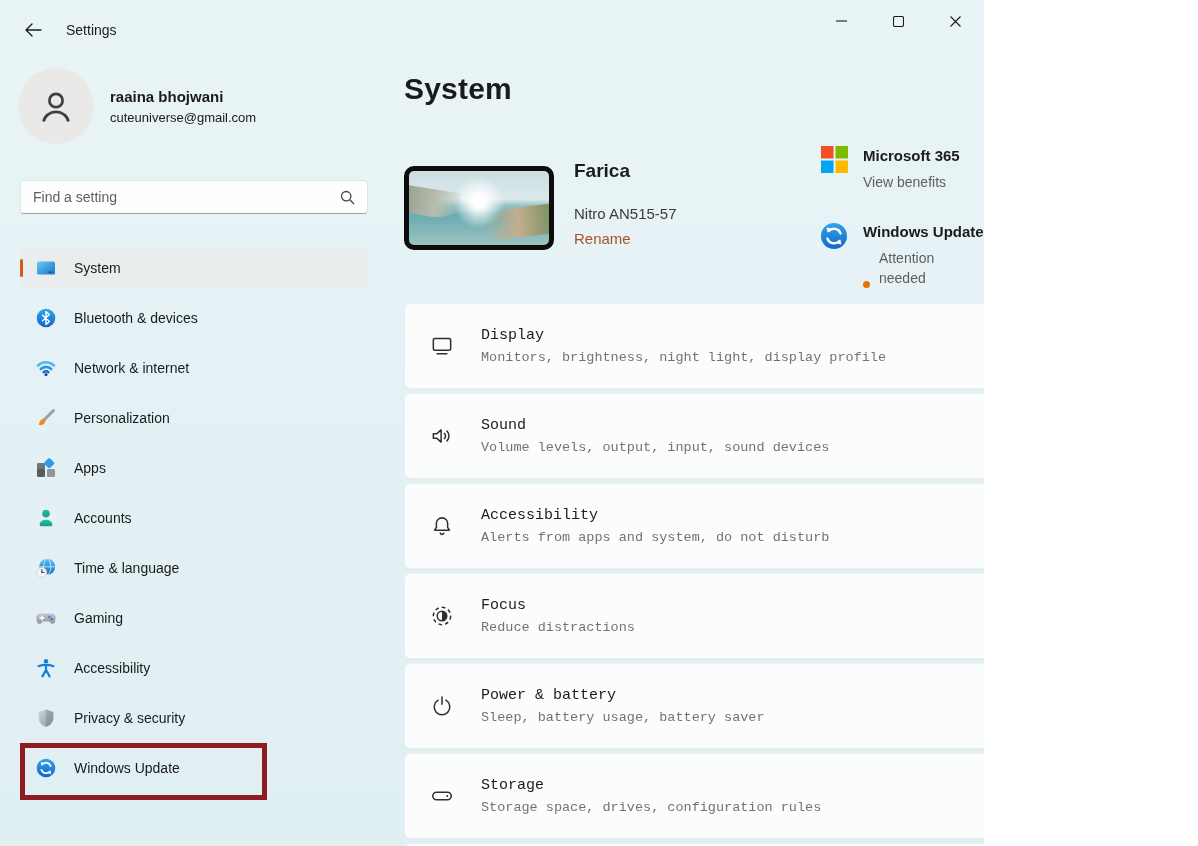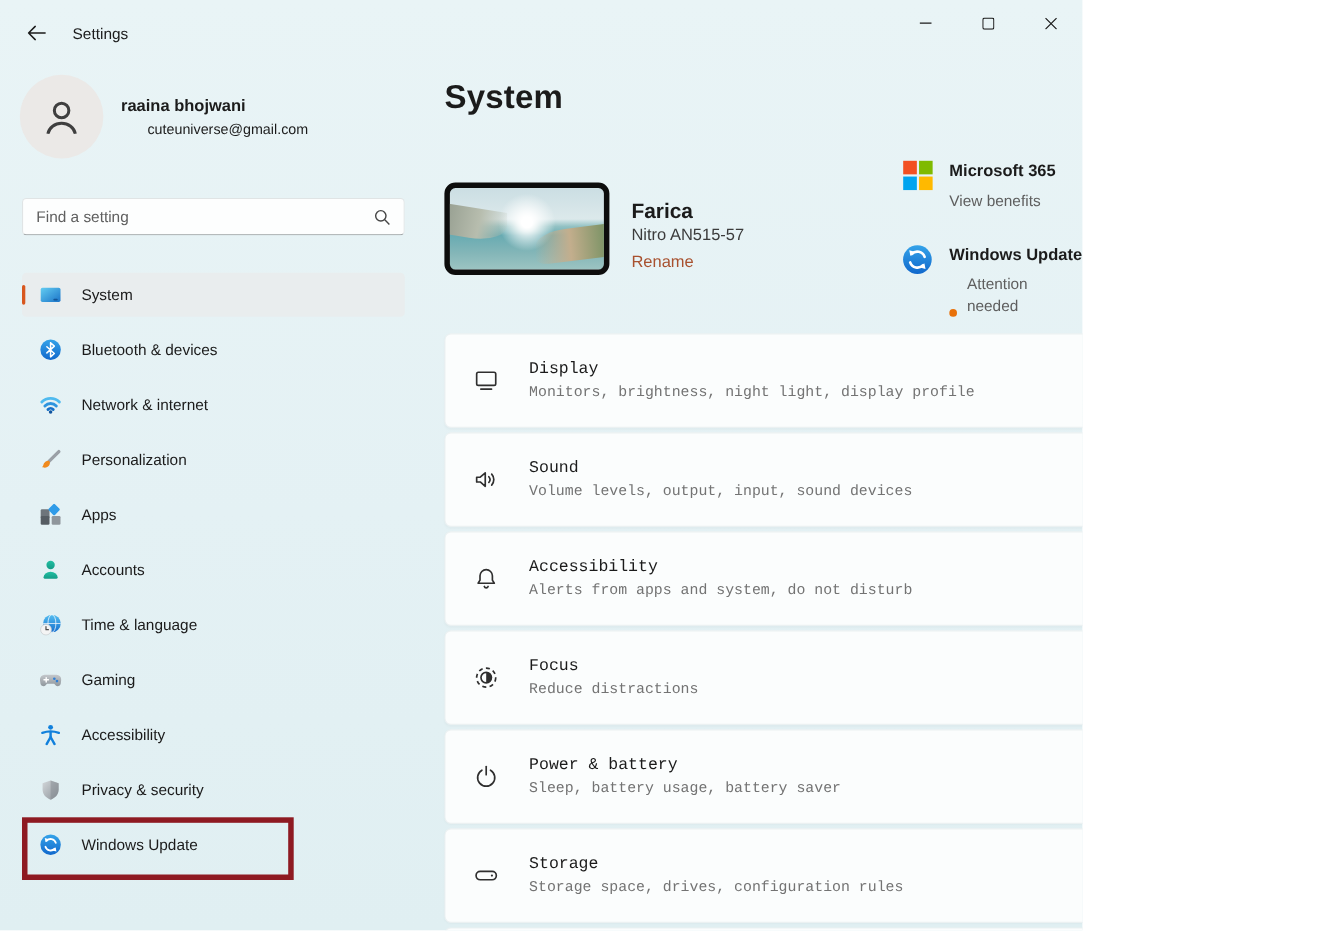--- a/index.html
+++ b/index.html
@@ -18,21 +18,21 @@
   .back-btn { position:absolute; left:16px; top:16px; width:34px; height:28px;
     display:flex; align-items:center; justify-content:center; border-radius:4px; cursor:pointer; }
   .titlebar-title { position:absolute; left:66px; top:22px; font-size:14px; }
   .win-controls { position:absolute; right:0; top:0; height:46px; display:flex; }
   .win-btn { width:57px; height:42px; display:flex; align-items:center; justify-content:center; cursor:pointer; }
 
   
   .avatar { position:absolute; left:18px; top:68px; width:76px; height:76px; border-radius:50%;
     background:#EBE9E7; display:flex; align-items:center; justify-content:center; }
   .profile-name { position:absolute; left:110px; top:88px; font-size:15px; font-weight:700; }
-  .profile-email { position:absolute; left:110px; top:110px; font-size:13px; color:#1b1b1b;margin-left:24px; }
+  .profile-email { position:absolute; left:110px; top:110px; font-size:13px; color:#1b1b1b; }
 
   
   .search-box { position:absolute; left:20px; top:180px; width:348px; height:34px;
     background:#FDFEFE; border:1px solid #E0E4E5; border-bottom:1px solid #9FA4A6;
     border-radius:4px; display:flex; align-items:center; }
   .search-box input { flex:1; border:none; outline:none; background:transparent;
     font-family:inherit; font-size:14px; color:#1b1b1b; padding:0 8px 0 12px; }
   .search-box input::placeholder { color:#5F5F5F; }
   .search-icon-wrap { padding-right:12px; display:flex; }
 
@@ -54,21 +54,21 @@
   .device-img { position:absolute; left:404px; top:166px; width:150px; height:84px;
     border:5px solid #0D0D0D; border-radius:10px; overflow:hidden; background:
       radial-gradient(circle at 50% 42%, #FFFFFF 0 5px, rgba(255,255,255,.85) 9px, rgba(255,255,255,0) 26px),
       linear-gradient(180deg,#CBDEE3 0%,#DCE9EB 38%,#93C2C4 47%,#68ABB2 58%,#84B6B8 80%,#9CC4C2 100%); }
   .device-img .hill-left { position:absolute; left:-6px; top:18px; width:58px; height:28px;
     background:linear-gradient(100deg,#9AA294 10%,#B7BDAE 55%,rgba(183,189,174,0) 100%);
     transform:skewY(9deg); border-radius:0 0 60% 0; }
   .device-img .bank-right { position:absolute; right:-8px; bottom:8px; width:70px; height:30px;
     background:linear-gradient(265deg,#7E9467 12%,#C3AE8D 55%,rgba(195,174,141,0) 100%);
     transform:skewY(-7deg); border-radius:40% 0 0 20%; }
-  .device-name { position:absolute; left:574px; top:182px; font-size:19px; font-weight:700; }
+  .device-name { position:absolute; left:574px; top:160px; font-size:19px; font-weight:700; }
   .device-model { position:absolute; left:574px; top:205px; font-size:15px; color:#3B3B3B; }
   .device-rename { position:absolute; left:574px; top:230px; font-size:15px; color:#A8512F; cursor:pointer; }
 
   .status-card { position:absolute; display:flex; }
   .status-icon { width:32px; display:flex; align-items:flex-start; justify-content:center; flex-shrink:0; }
   .status-text { margin-left:13px; }
   .status-title { font-size:15px; font-weight:700; line-height:20px; }
   .status-sub { font-size:14px; color:#5E5E5E; line-height:20px; margin-top:6px; display:flex; align-items:flex-end; }
   .alert-dot { width:7px; height:7px; border-radius:50%; background:#E8710A; margin-right:9px; flex-shrink:0; }
 

